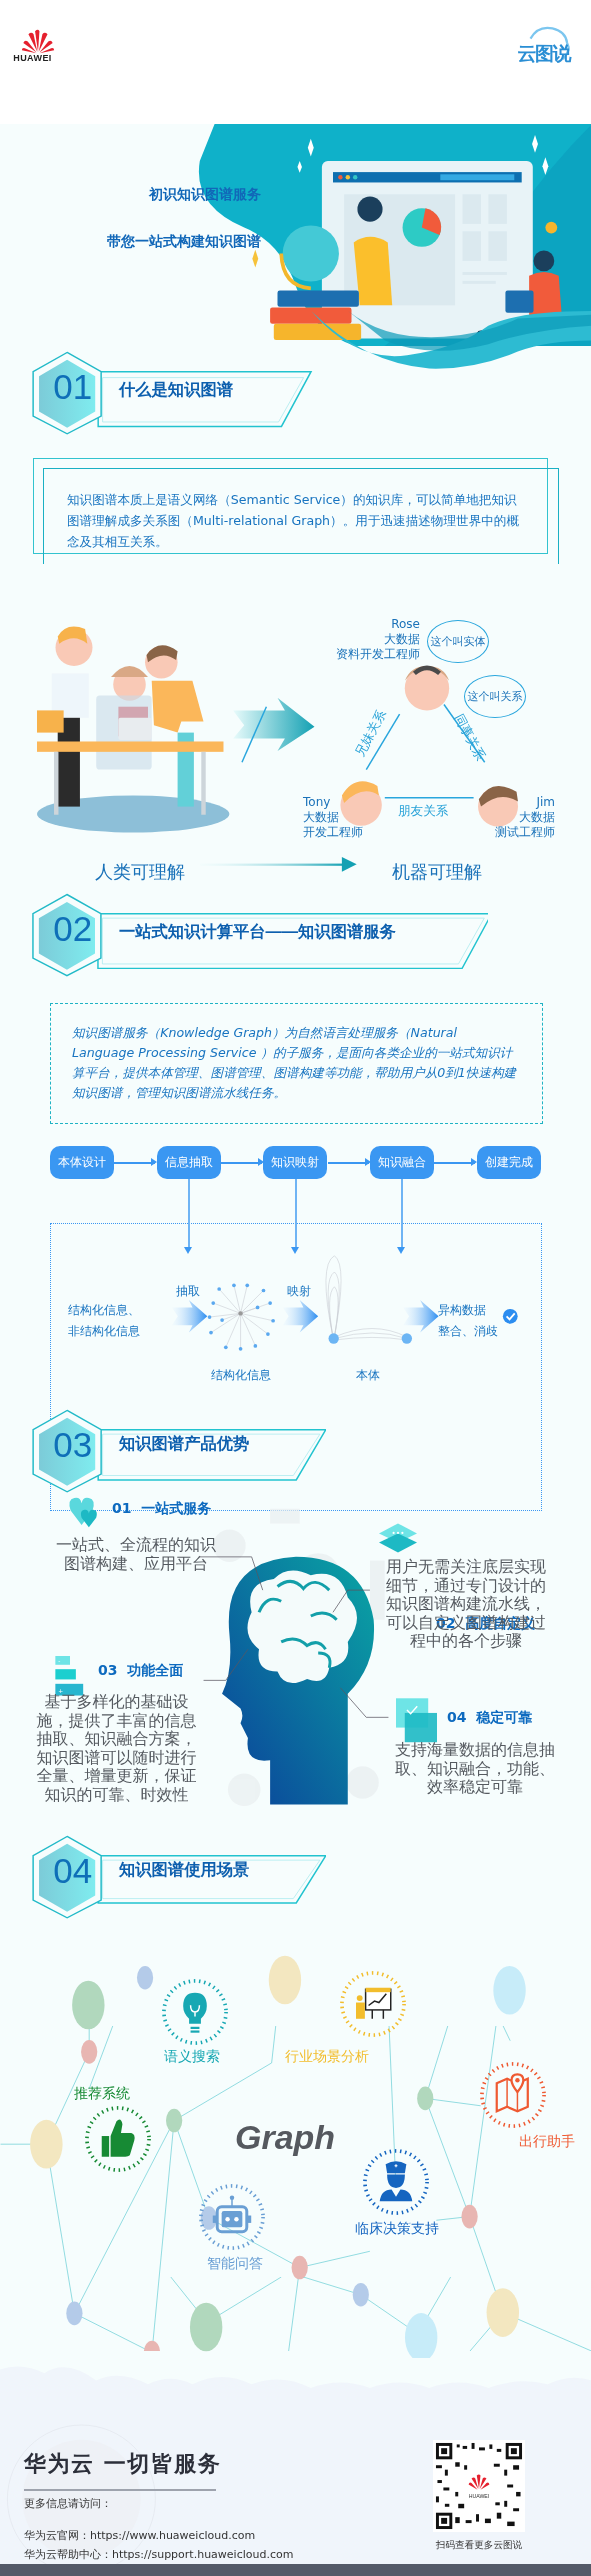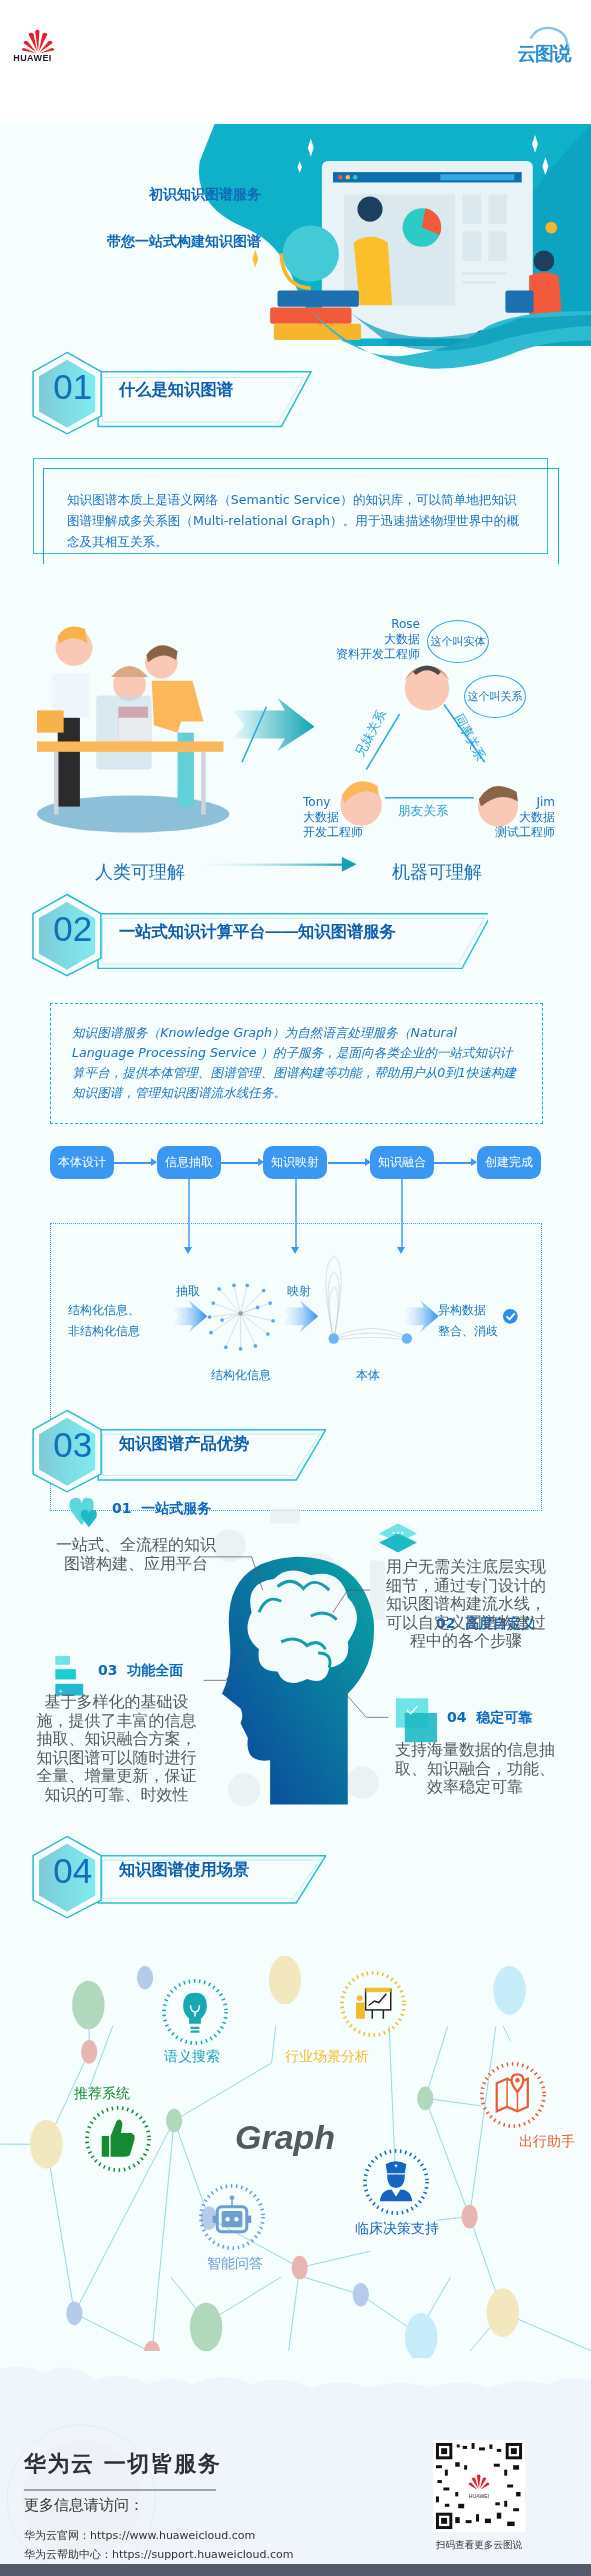--- a/index.html
+++ b/index.html
@@ -59,21 +59,21 @@
 
   
   .kg { position: absolute; left: 0; top: 2026px; width: 592px; height: 325px; }
   .kg-title { position: absolute; left: 207px; font-size: 34px; font-weight: bold; font-style: italic; color: #55595f; font-family: "Liberation Sans", sans-serif; }
   .kg-label { position: absolute; font-size: 14px; white-space: nowrap; }
 
   
   .footer { position: absolute; left: 0; top: 2351px; width: 592px; height: 225px; }
   .footer-title { position: absolute; left: 24px; top: 98px; font-size: 22px; font-weight: bold; color: #2c2f3a; letter-spacing: 1.5px; }
   .footer-rule { position: absolute; left: 24px; top: 138px; width: 126px; height: 1.5px; background: #9ea3ad; }
-  .footer-sub { position: absolute; left: 24px; top: 145px; font-size: 15px; color: #333; }
+  .footer-sub { position: absolute; left: 24px; top: 145px; font-size: 11px; color: #333; }
   .footer-link { position: absolute; left: 24px; font-size: 11px; color: #333; white-space: nowrap; }
   .qr { position: absolute; left: 433px; top: 89px; width: 92px; height: 92px; background: #fff; }
   .qr-caption { position: absolute; left: 433px; top: 188px; font-size: 9.6px; color: #333; width: 92px; text-align: center; }
   .footer-bar { position: absolute; left: 0; bottom: 0; width: 592px; height: 12px; background: #545a68; }
 </style>
 </head>
 <body>
 
 <div class="page">
 

